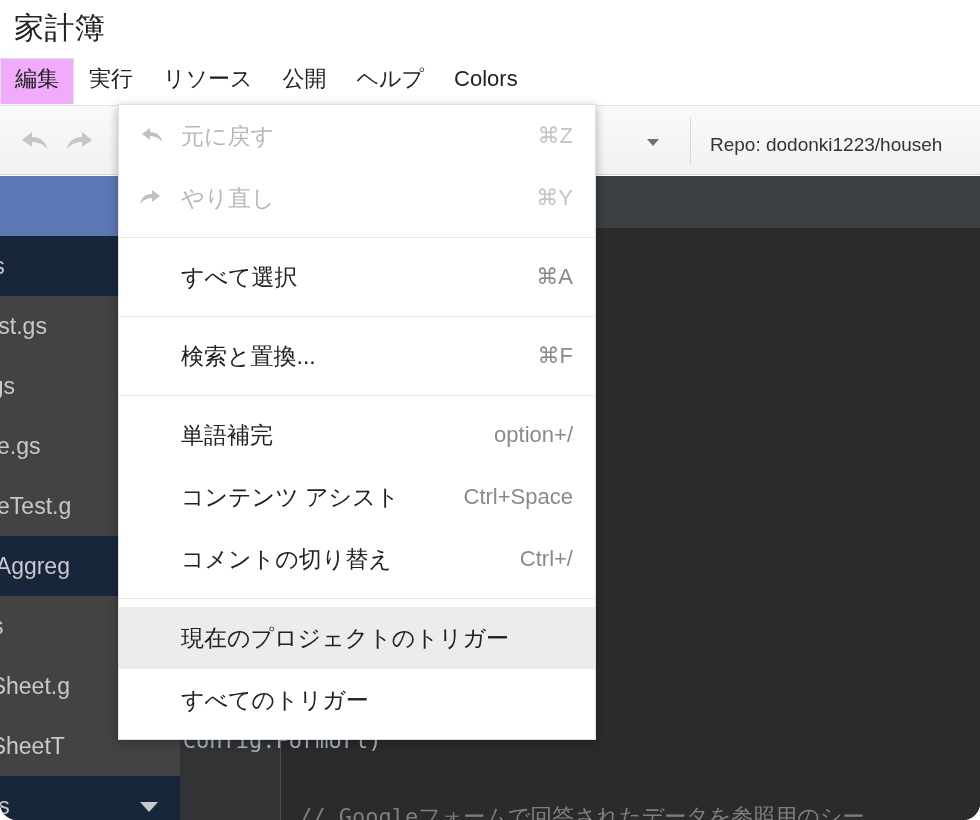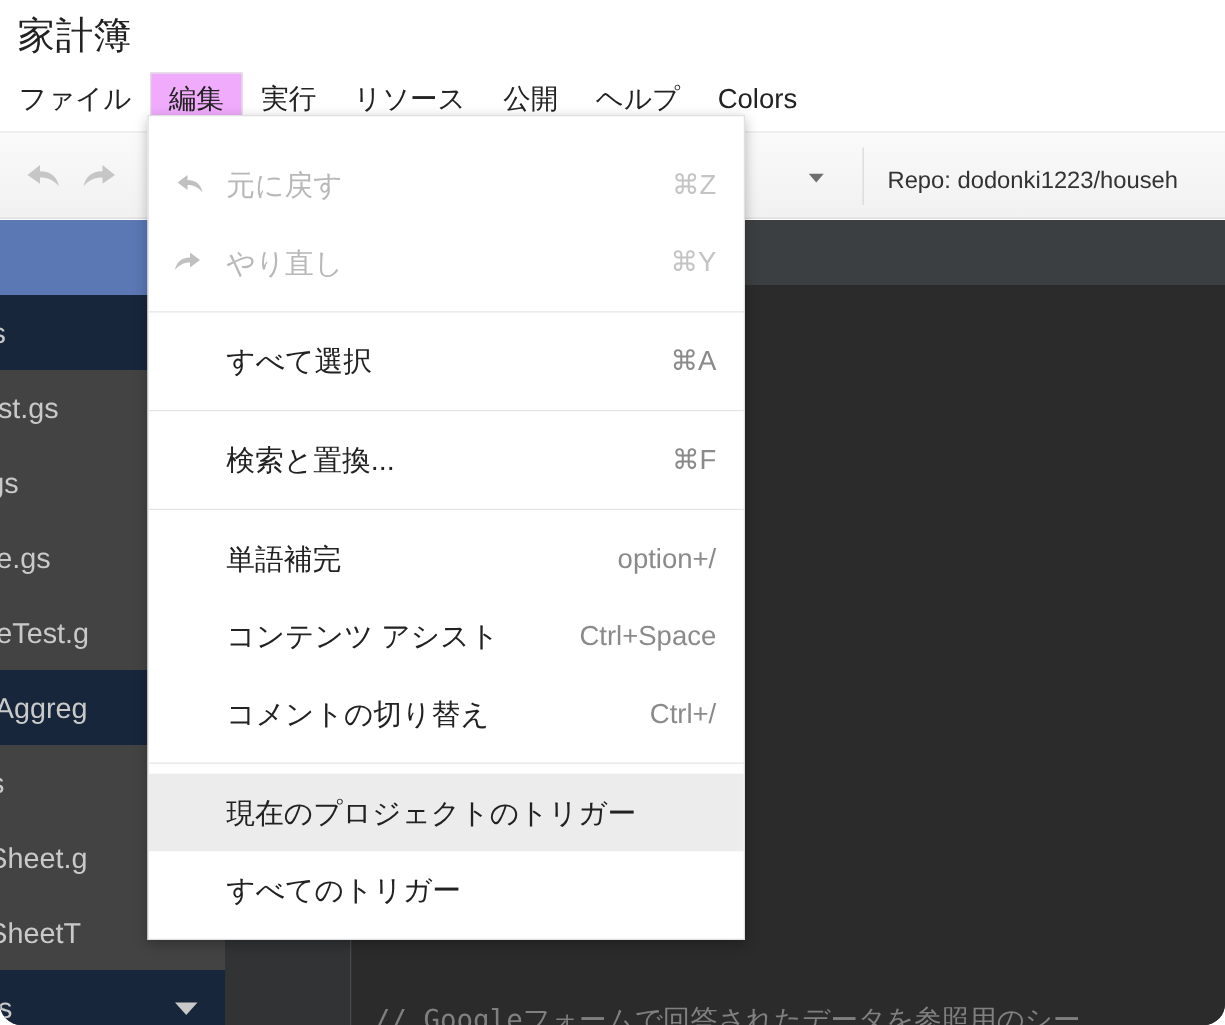--- a/index.html
+++ b/index.html
@@ -220,27 +220,27 @@
   }
   .cmt { color: #808080; }
   .pl  { color: #a9b7c6; }
 
   
   .code-shift { margin-left: -262px; }
 
   
   .dropdown {
     position: absolute;
-    left: 118px; top: 92px;
+    left: 118px; top: 104px;
     width: 478px;
     background: #ffffff;
     border: 1px solid #e0e0e0;
     box-shadow: 0 3px 10px rgba(0,0,0,0.28);
     z-index: 50;
-    padding: 24px 0 8px 0;
+    padding: 0 0 8px 0;
     box-sizing: border-box;
   }
   .dd-item {
     position: relative;
     height: 62px;
     display: flex;
     align-items: center;
     padding: 0 22px 0 62px;
     box-sizing: border-box;
     font-size: 23px;
@@ -271,21 +271,20 @@
   }
 </style>
 </head>
 <body>
 
 <div id="app">
 
   <div class="header">
     <div class="doc-title">家計簿</div>
     <div class="menubar" id="menubar">
-        <div class="menu-item"><span>ファイル</span></div>
         <div class="menu-item active"><span>編集</span></div>
         <div class="menu-item"><span>実行</span></div>
         <div class="menu-item"><span>リソース</span></div>
         <div class="menu-item"><span>公開</span></div>
         <div class="menu-item"><span>ヘルプ</span></div>
         <div class="menu-item"><span>Colors</span></div>
       </div>
   </div>
 
   <div class="toolbar">

